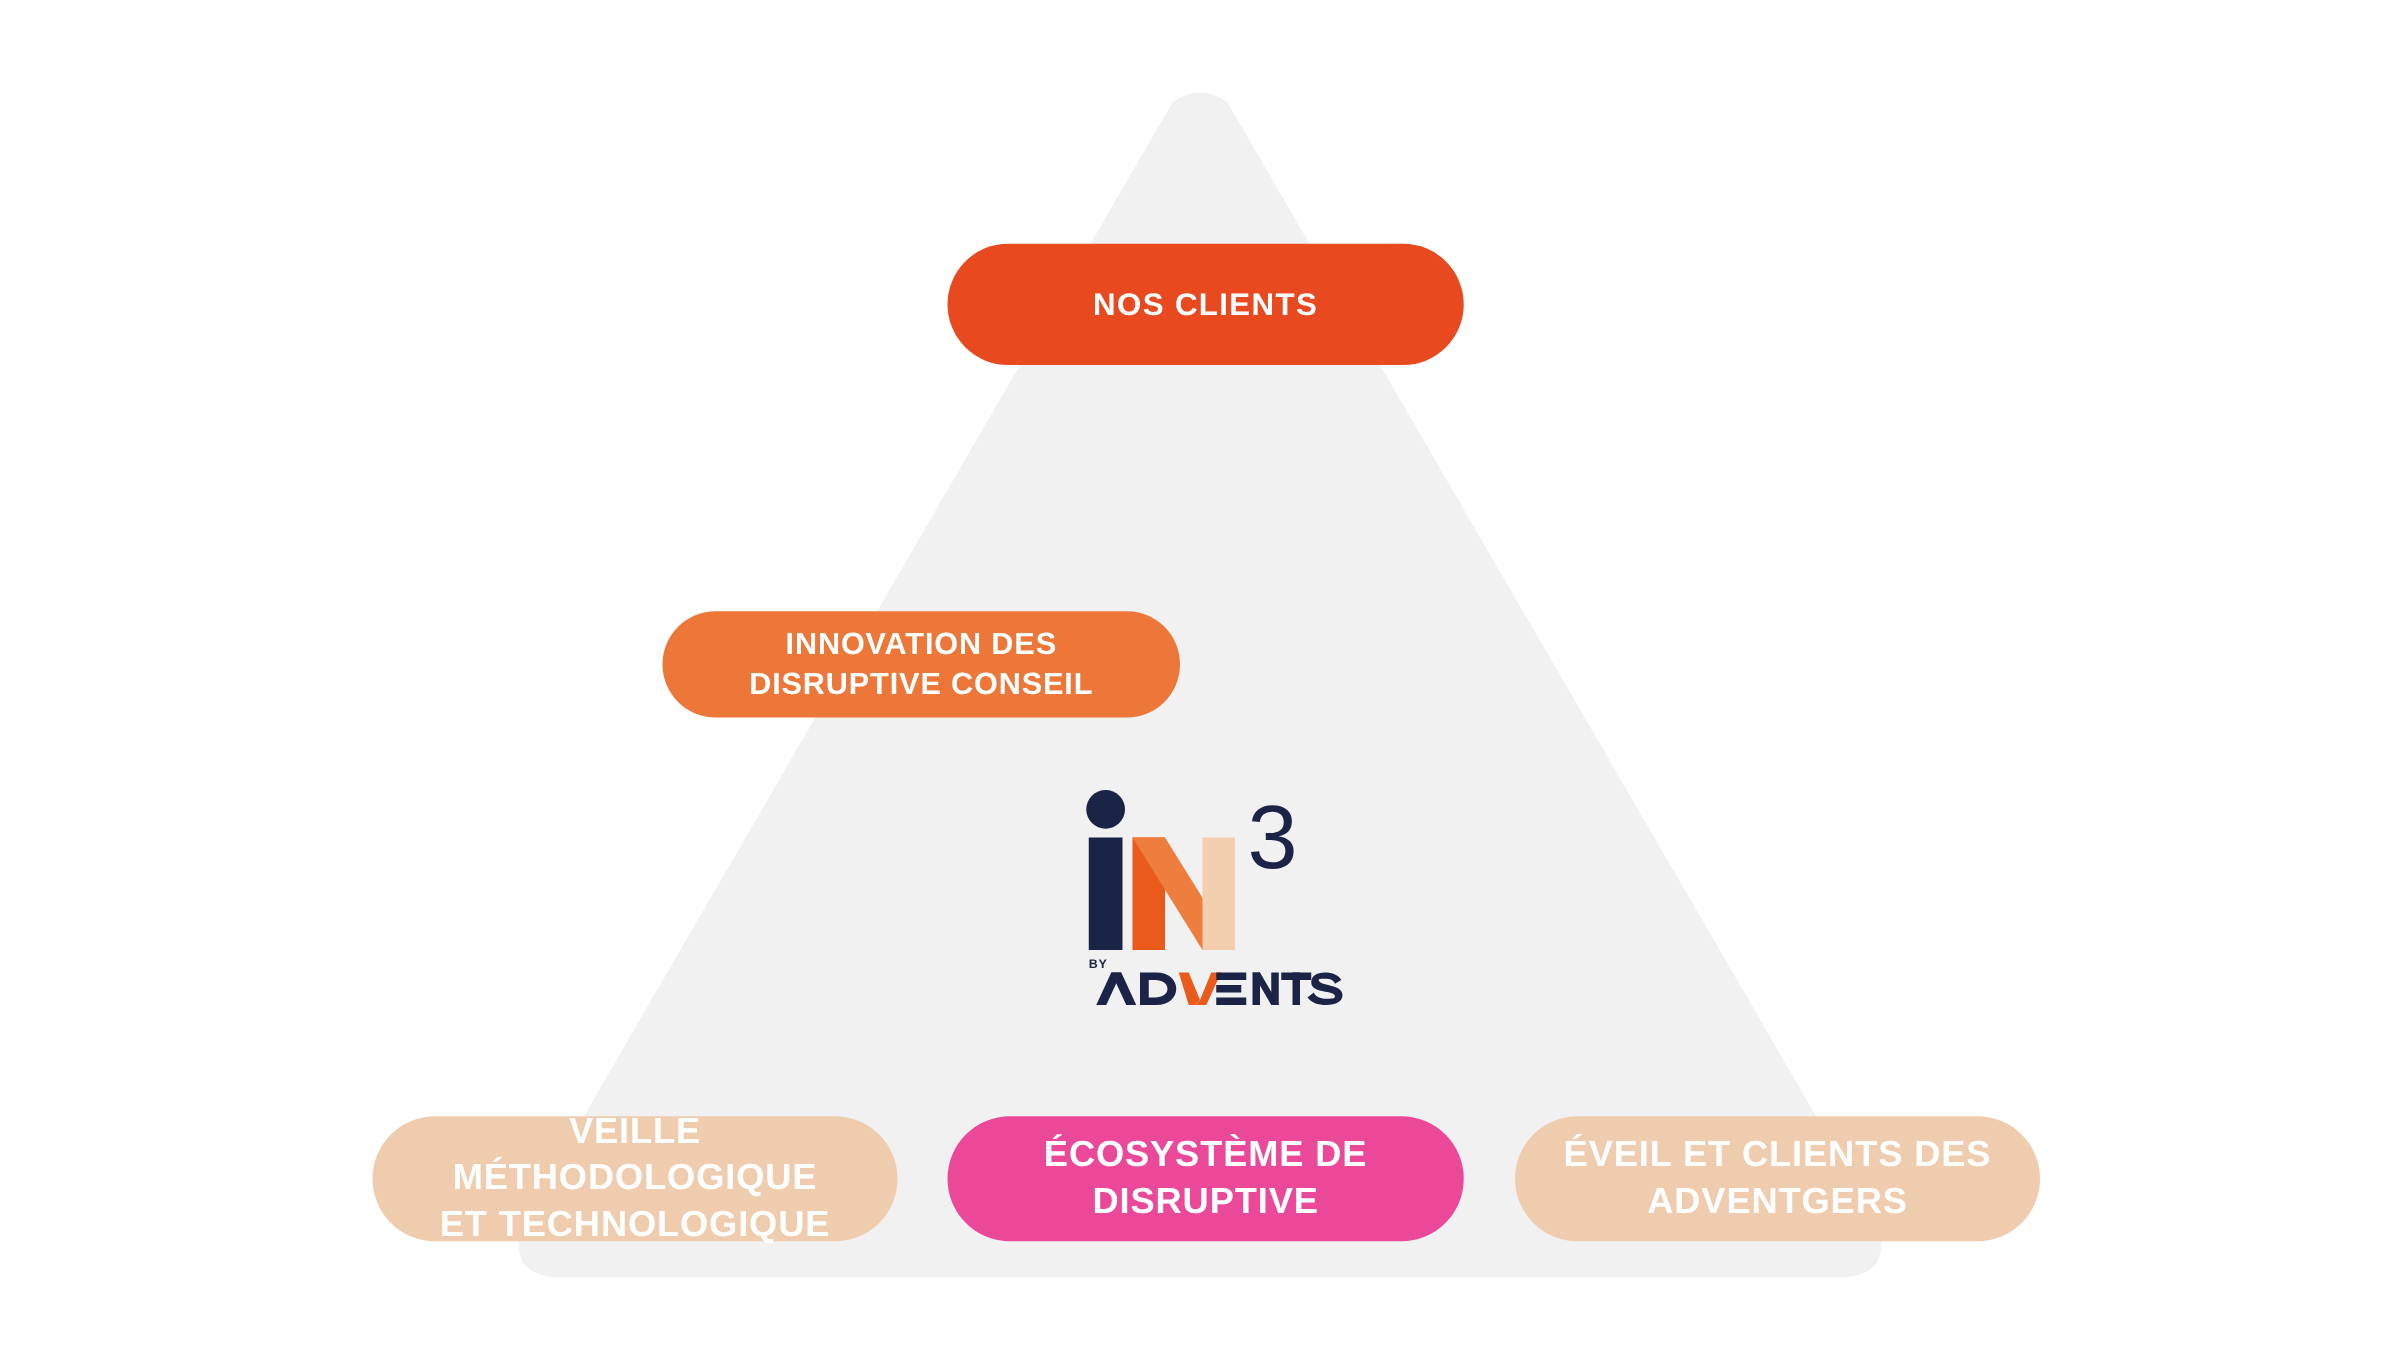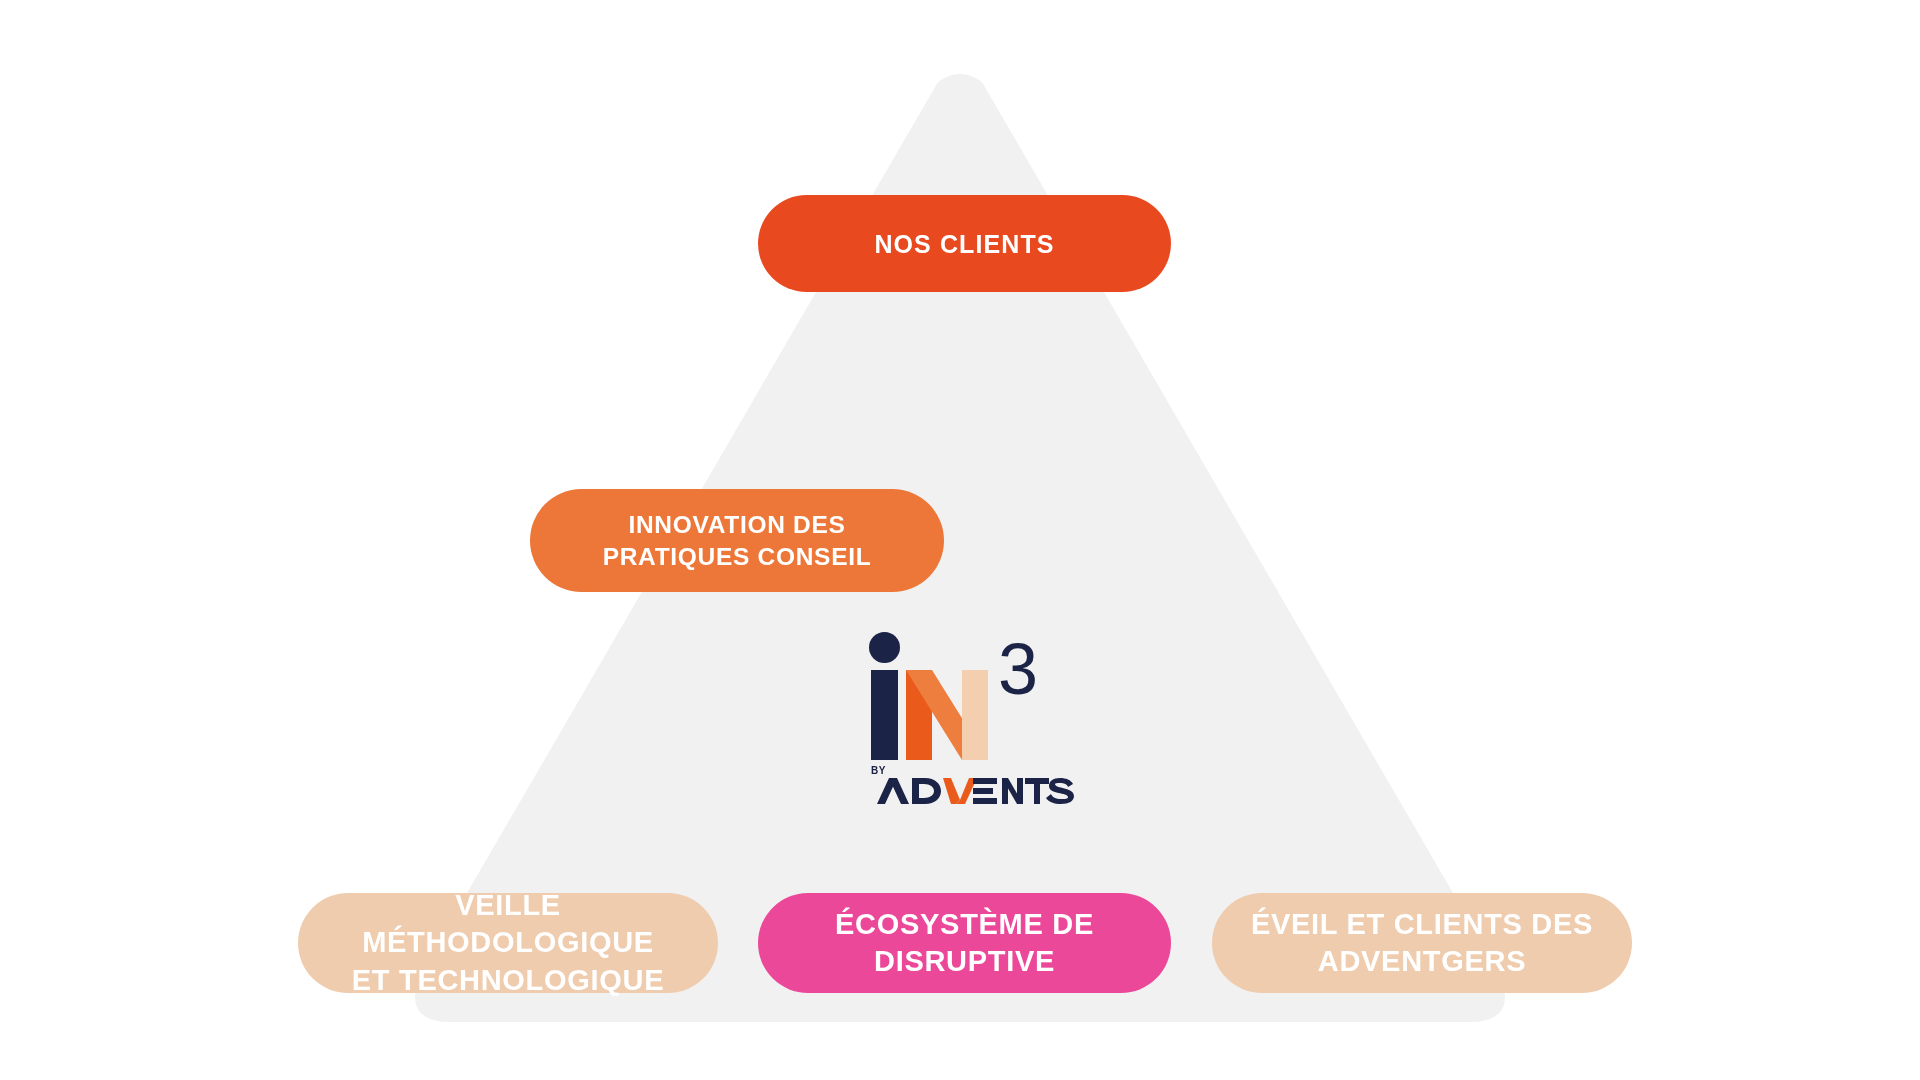--- a/index.html
+++ b/index.html
@@ -81,24 +81,24 @@
              Q 1518.0 1022.0 1470.0 1022.0
              L 450.0 1022.0
              Q 402.0 1022.0 420.0 974.0
              Z" fill="#F1F1F1"></path>
   </svg>
 
   <div class="pill pill-l1" style="left:758px; top:195px; width:413px; height:97px; background:#E8491F;">
     <span>NOS CLIENTS</span>
   </div>
 
-  <div class="pill pill-l2" style="left:530px; top:489px; width:414px; height:103px; background:#ED7738;">
+  <div class="pill pill-l2" style="left:530px; top:489px; width:414px; height:85px; background:#ED7738;">
     <span>
       <span>INNOVATION DES</span><br>
-      <span>PRATIQUES CONSEIL</span>
+      <span>DISRUPTIVE CONSEIL</span>
     </span>
   </div>
 
 
   <div id="logo-block">
     <svg viewBox="0 0 220 180" width="220" height="180" aria-hidden="true">
 
       <circle cx="29.5" cy="15.5" r="15.5" fill="#1B2347"></circle>
 
       <rect x="16" y="38" width="27" height="90" fill="#1B2347"></rect>

